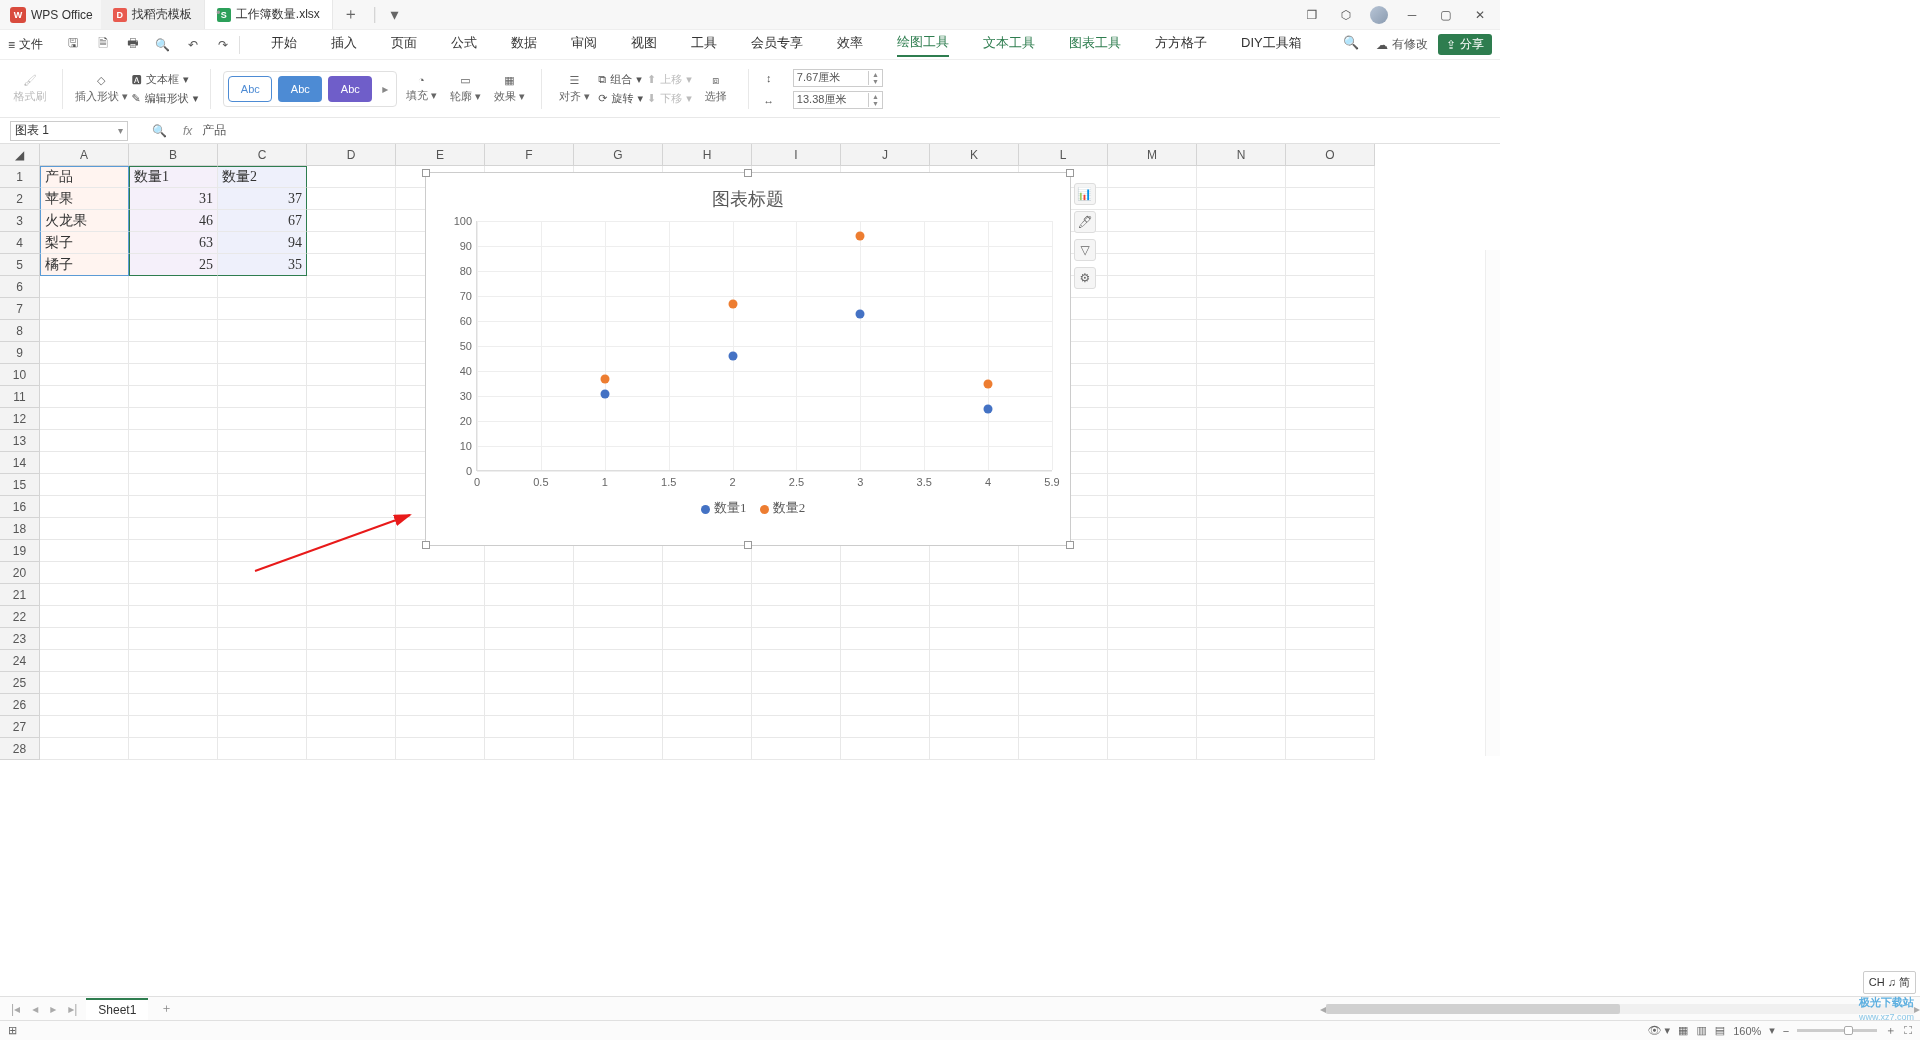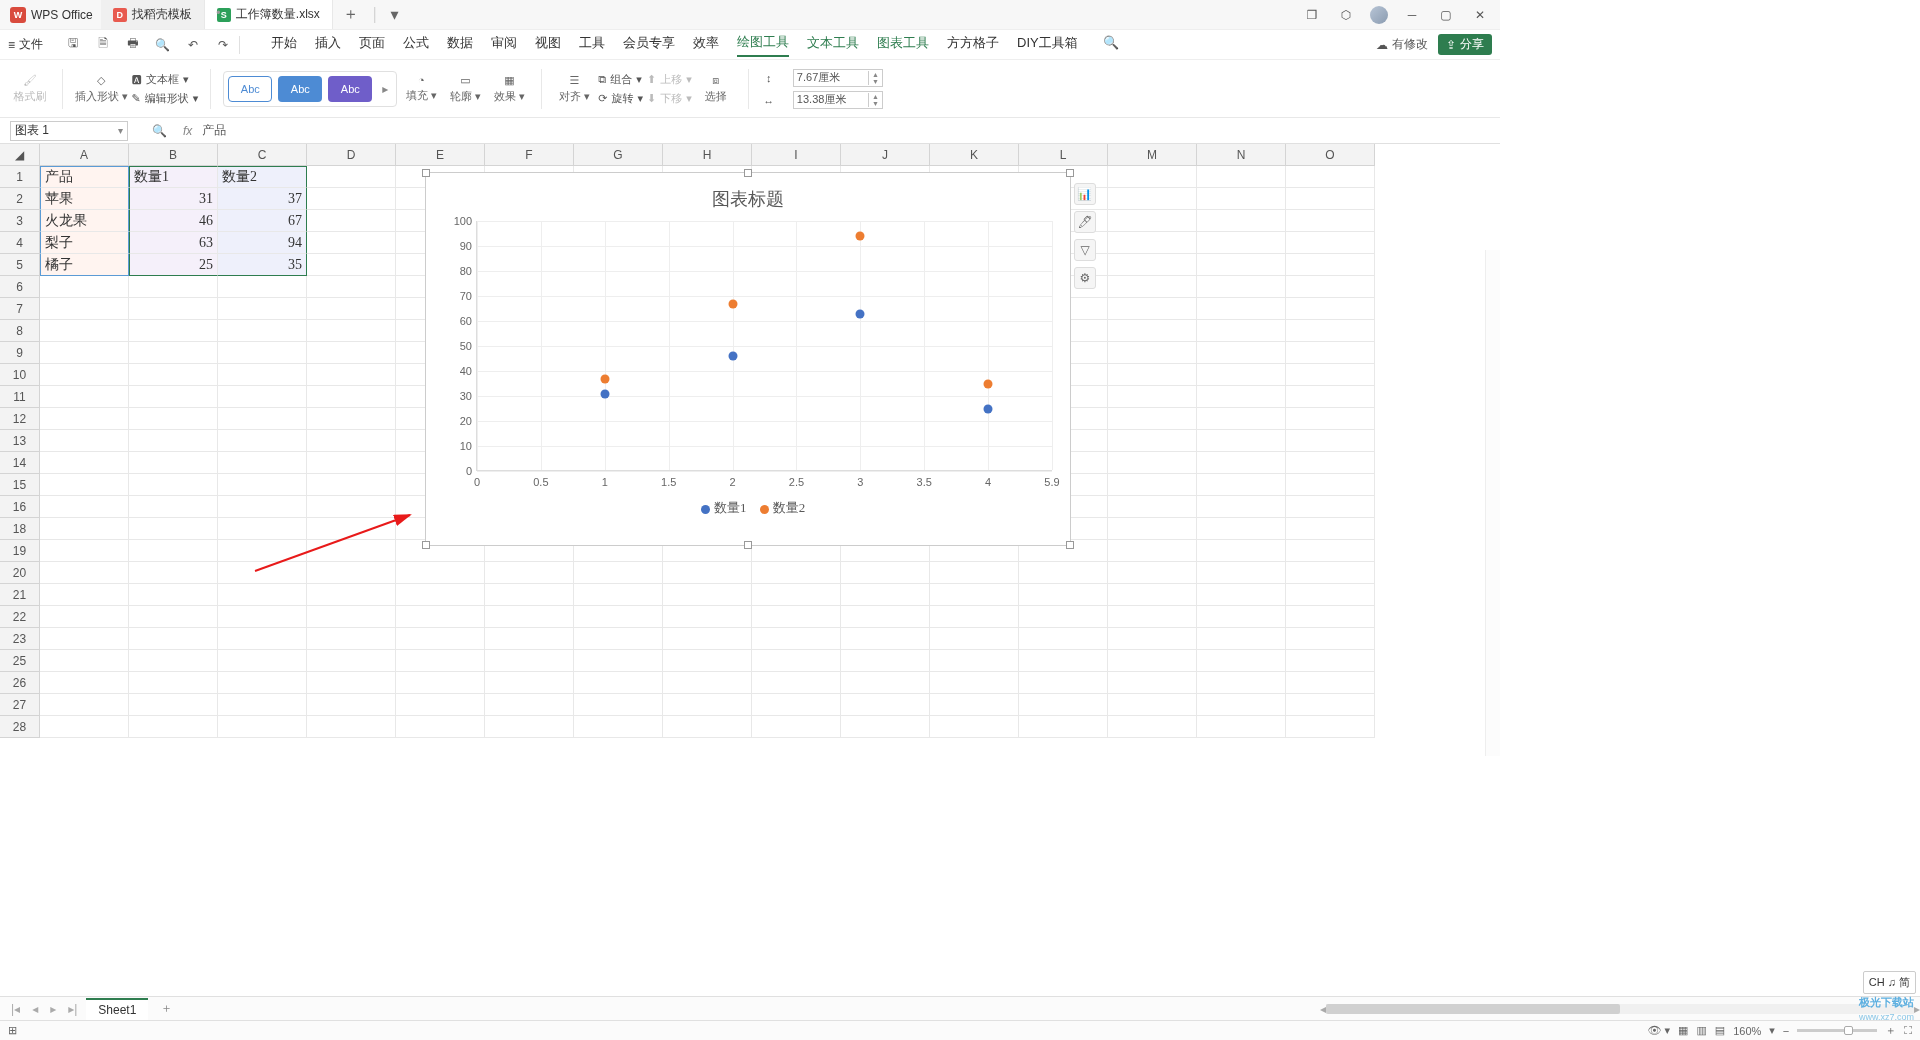--- a/index.html
+++ b/index.html
@@ -20,21 +20,21 @@
 .titlebar-right { margin-left: auto; display: flex; align-items: center; gap: 14px; padding-right: 10px; }
 .win-icon { color: #555; font-size: 12px; cursor: pointer; display:inline-flex; align-items:center; justify-content:center; width:20px; height:20px;}
 .avatar { width:18px; height:18px; border-radius: 50%; background: linear-gradient(135deg,#b8c5d6,#8a9bb0); }
 
 
 .menubar { height: 30px; display: flex; align-items: center; background: #fff; border-bottom: 1px solid #eee; padding: 0 8px; gap: 0; }
 .menu-left { display: flex; align-items: center; gap: 10px; }
 .menu-file { display:flex; align-items:center; gap:4px; cursor:pointer;}
 .toolbar-icons-row { display:flex; align-items:center; gap:10px; margin-left:10px;}
 .toolbar-sep { width:1px; height:18px; background:#e0e0e0; margin: 0 6px;}
-.menu-tabs { display: flex; align-items: center; gap: 18px; margin-left: 25px; }
+.menu-tabs { display: flex; align-items: center; gap: 34px; margin-left: 25px; }
 .menu-tabs span { font-size: 13px; color: #333; cursor: pointer; padding-bottom: 4px; }
 .menu-tabs span.ct { color: #2e7d4f; border-bottom: 2px solid #2e7d4f; }
 .menu-right { margin-left: auto; display: flex; align-items: center; gap: 10px; }
 .btn-share { background: #2e7d4f; color: #fff; padding: 2px 8px; border-radius: 3px; font-size: 12px; display:flex; align-items:center; gap:4px;}
 .modify { display:flex; align-items:center; gap:4px; color:#555;}
 
 
 .ribbon { height: 58px; background: #fff; border-bottom: 1px solid #e8e8e8; display: flex; align-items: center; padding: 4px 10px; gap: 8px; }
 .ribbon-group { display: flex; align-items: center; gap: 4px; height: 100%; }
 .ribbon-sep { width: 1px; height: 40px; background: #e8e8e8; margin: 0 4px; }
@@ -672,20 +672,38 @@
         <div class="cell" style=""></div>
         <div class="cell" style=""></div>
         <div class="cell" style=""></div>
         <div class="cell" style=""></div>
         <div class="cell" style=""></div>
         <div class="cell" style=""></div>
         <div class="cell" style=""></div>
       </div>
       <div class="row-body">
         <div class="row-header">23</div>
+        <div class="cell" style=""></div>
+        <div class="cell" style=""></div>
+        <div class="cell" style=""></div>
+        <div class="cell" style=""></div>
+        <div class="cell" style=""></div>
+        <div class="cell" style=""></div>
+        <div class="cell" style=""></div>
+        <div class="cell" style=""></div>
+        <div class="cell" style=""></div>
+        <div class="cell" style=""></div>
+        <div class="cell" style=""></div>
+        <div class="cell" style=""></div>
+        <div class="cell" style=""></div>
+        <div class="cell" style=""></div>
+        <div class="cell" style=""></div>
+      </div>
+      <div class="row-body">
+        <div class="row-header">24</div>
         <div class="cell" style=""></div>
         <div class="cell" style=""></div>
         <div class="cell" style=""></div>
         <div class="cell" style=""></div>
         <div class="cell" style=""></div>
         <div class="cell" style=""></div>
         <div class="cell" style=""></div>
         <div class="cell" style=""></div>
         <div class="cell" style=""></div>
         <div class="cell" style=""></div>

